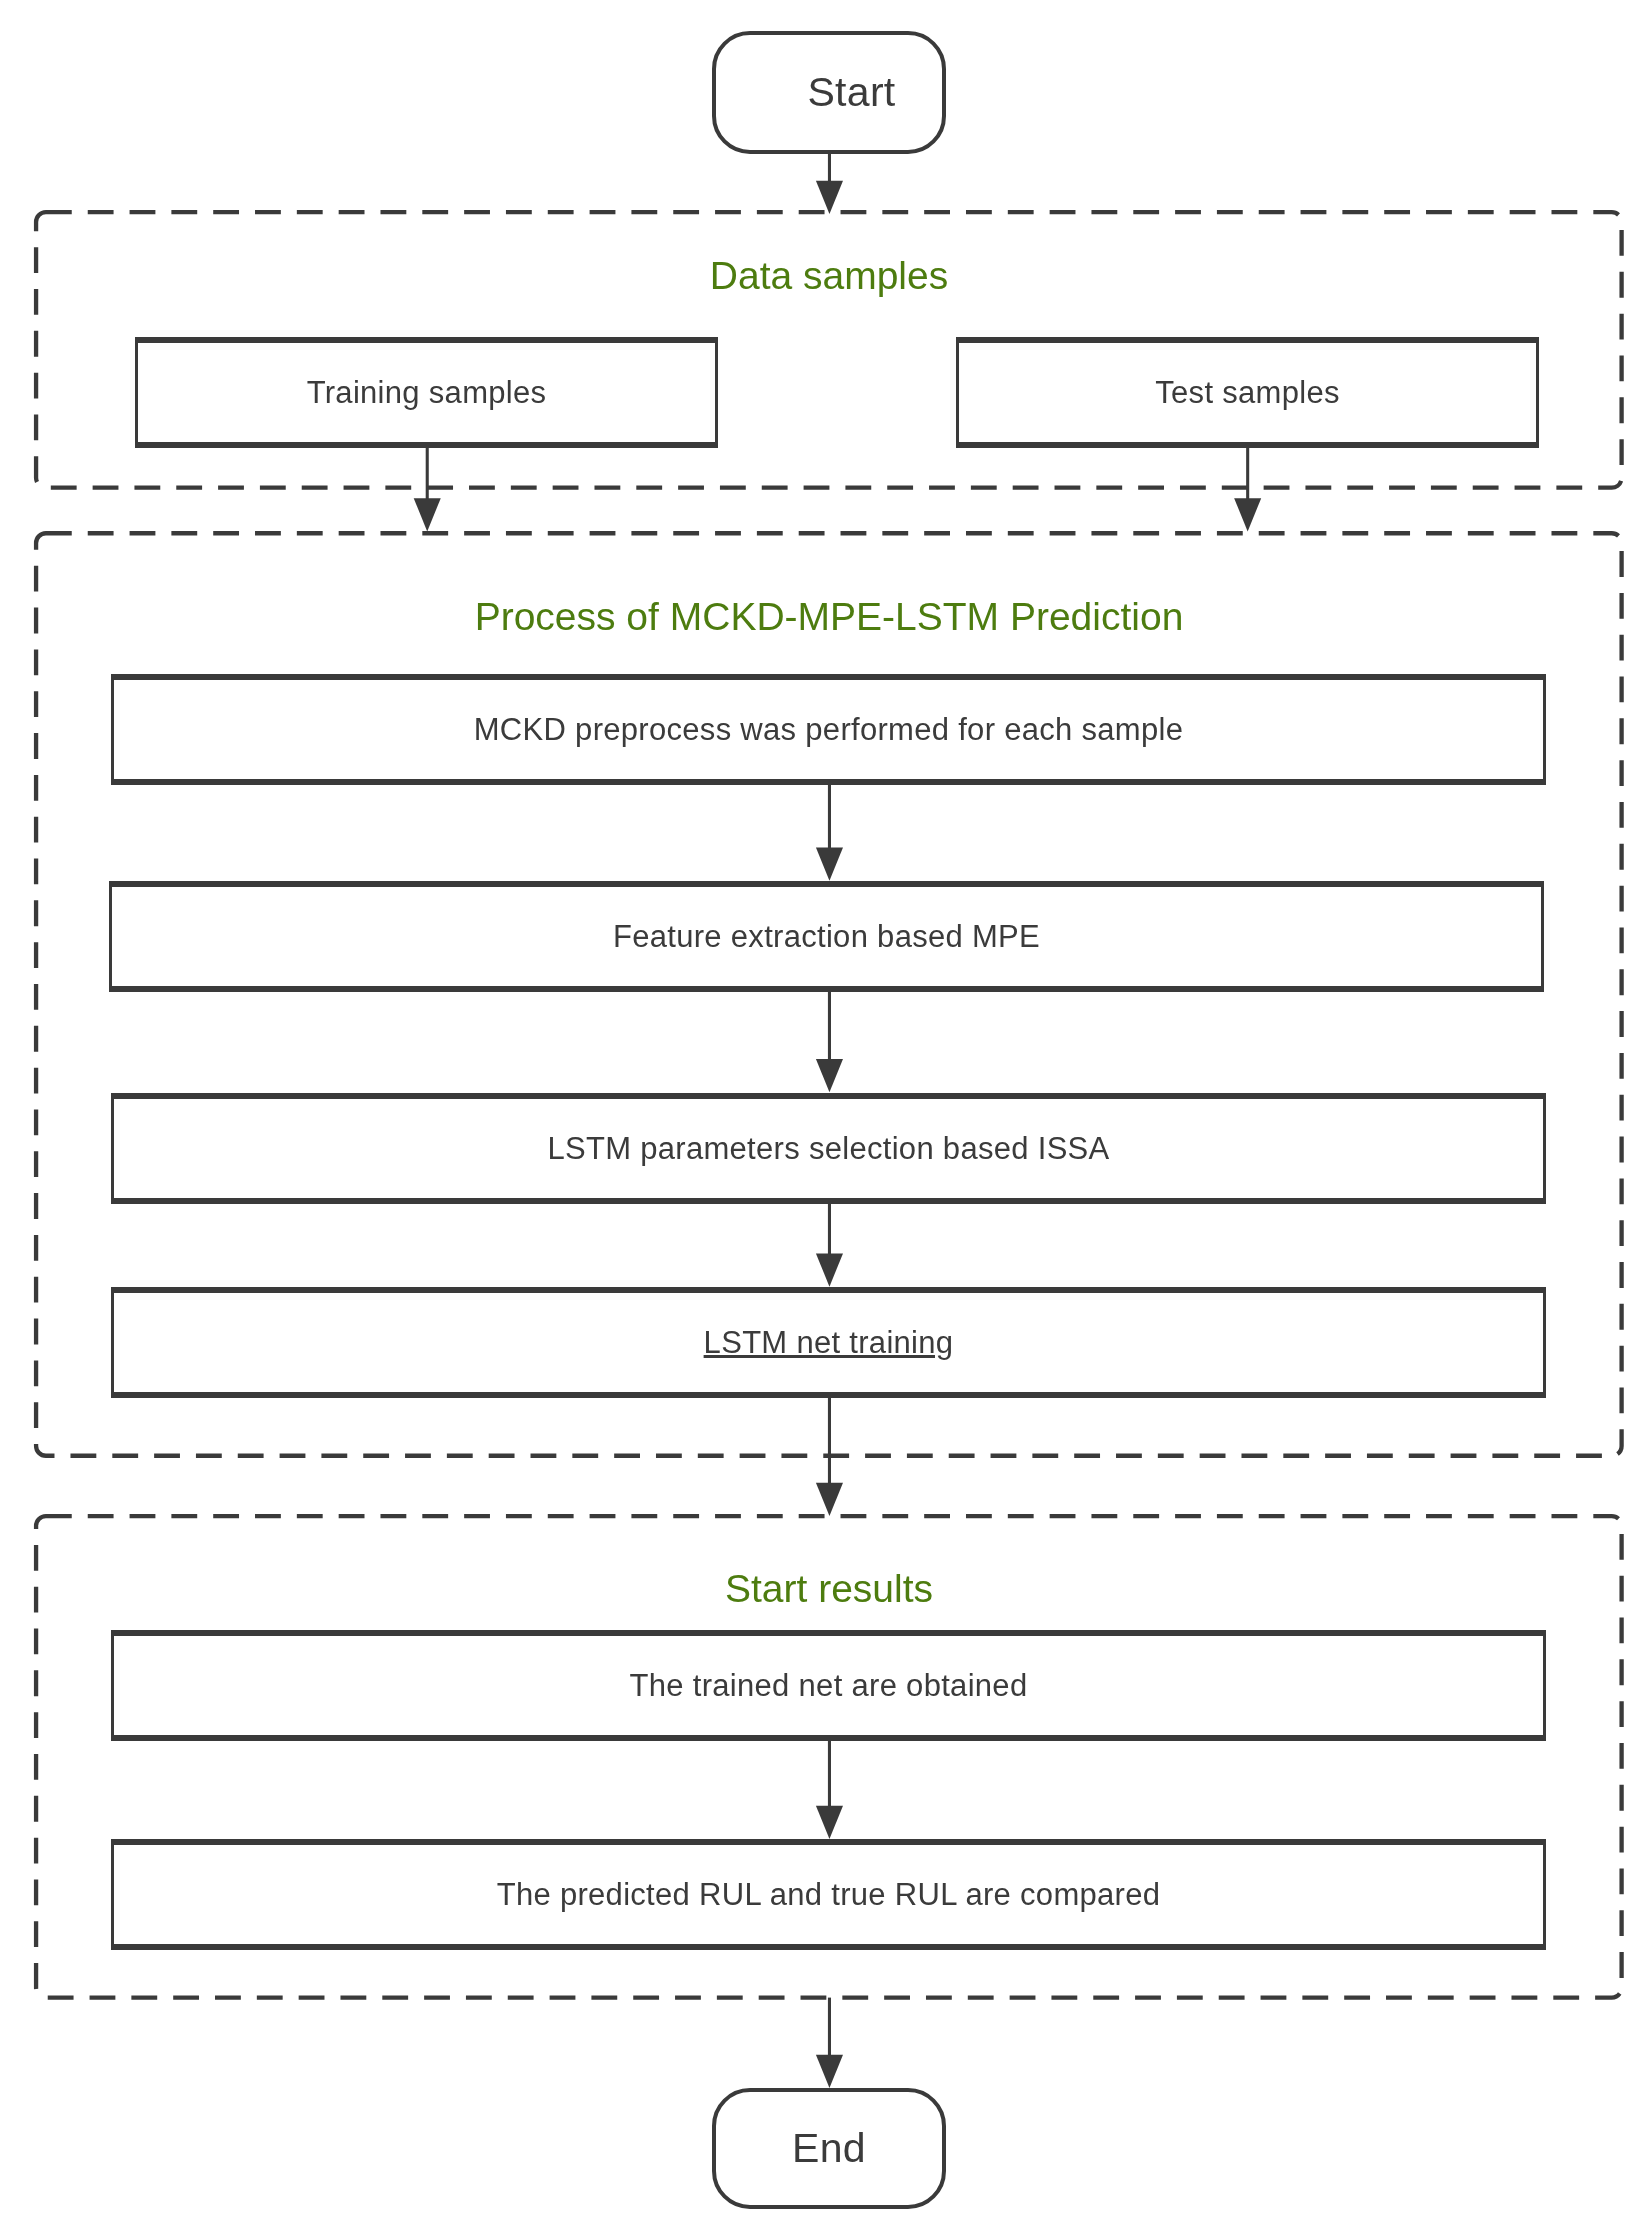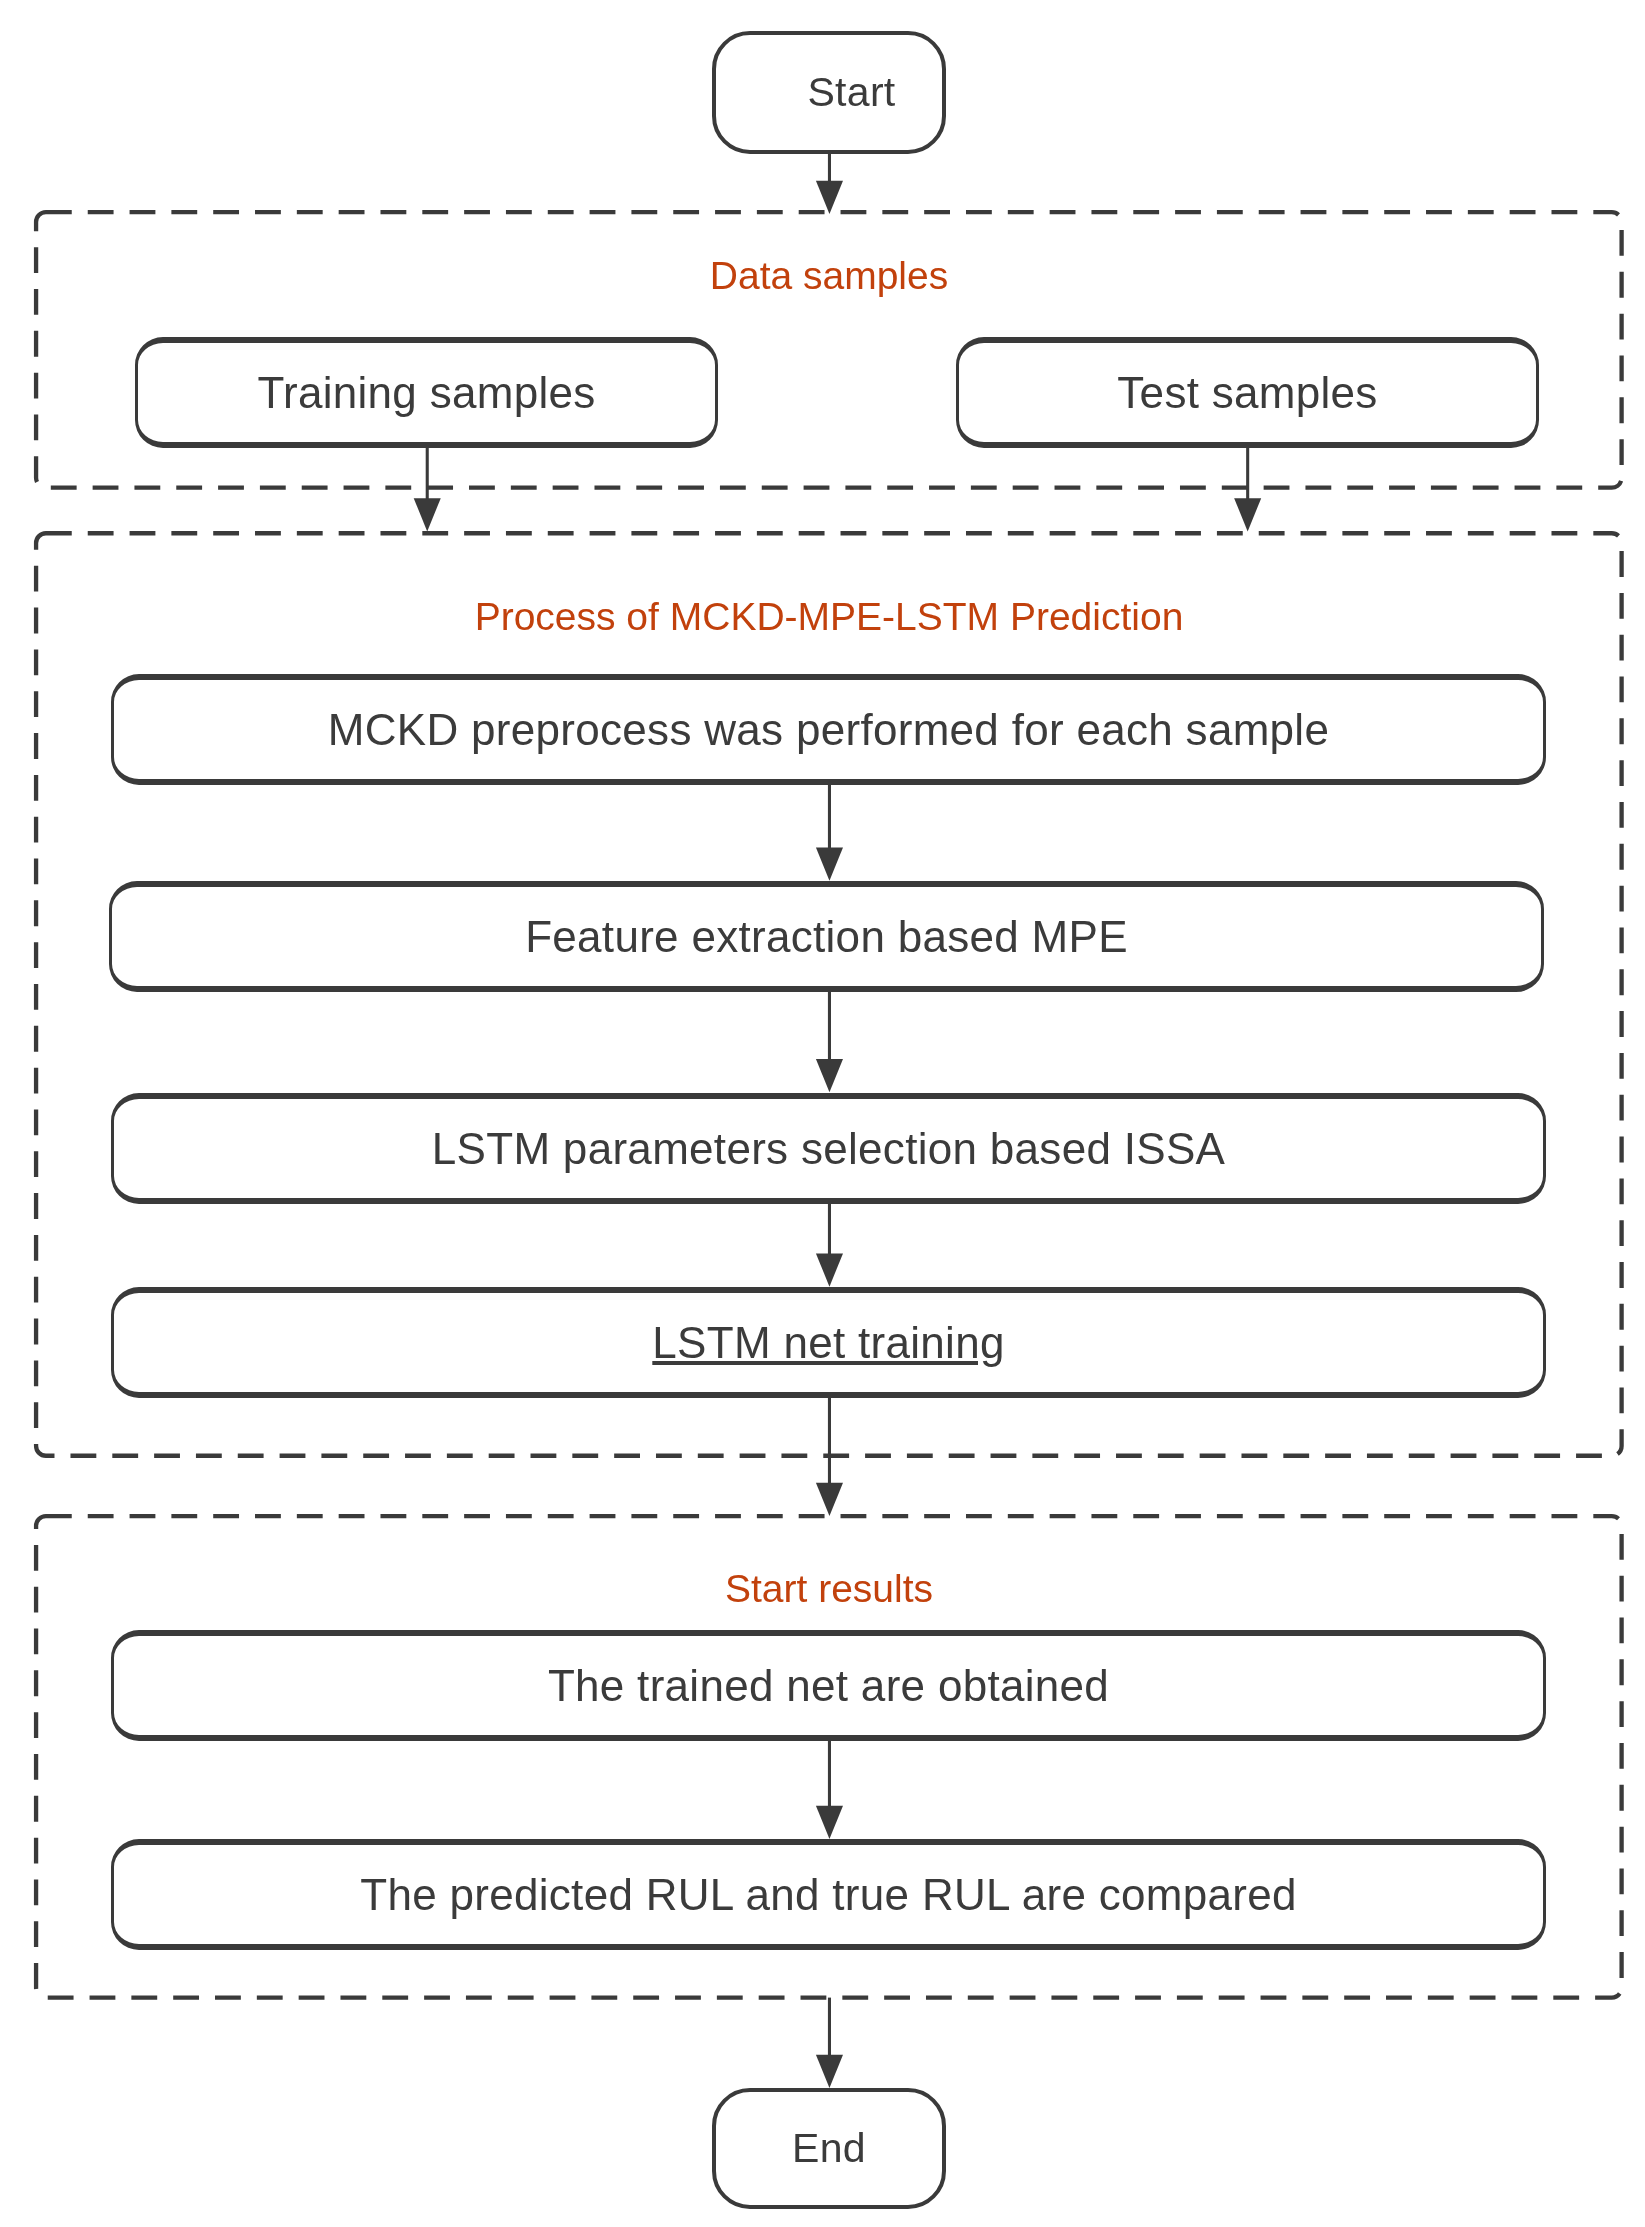--- a/index.html
+++ b/index.html
@@ -16,44 +16,43 @@
     left: 0; top: 0;
     width: 1646px; height: 2227px;
   }
   .node {
     position: absolute;
     display: flex;
     align-items: center;
     justify-content: center;
     text-align: center;
     background: #ffffff;
-    font-size: 44px;
+    font-size: 31px;
     font-weight: 400;
     letter-spacing: 0.3px;
     box-sizing: border-box;
-    border-radius: 28px;
   }
   .terminal {
     border: 4.3px solid #3a3a3a;
     border-radius: 38px;
     font-size: 41px;
   }
   .process {
     border: 3.1px solid #3a3a3a;
     border-top-width: 6.8px;
     border-bottom-width: 6.8px;
   }
   .zone-title {
     position: absolute;
     left: 36px;
     width: 1586px;
     text-align: center;
     font-size: 39px;
     font-weight: 400;
-    color: #c2410c;
+    color: #4d7c0f;
   }
   
   .pos-start   { left: 712px; top: 31px;   width: 234px;  height: 123px; padding-left: 45px; }
   .pos-end     { left: 712px; top: 2088px; width: 234px;  height: 121px; }
 
   .pos-train   { left: 135px;  top: 337px;  width: 583px;  height: 111px; }
   .pos-test    { left: 956px; top: 337px;  width: 583px;  height: 111px; }
 
   .pos-mckd    { left: 111px;  top: 674px; width: 1435px; height: 111px; }
   .pos-feature { left: 109px;  top: 881px; width: 1435px; height: 111px; }

